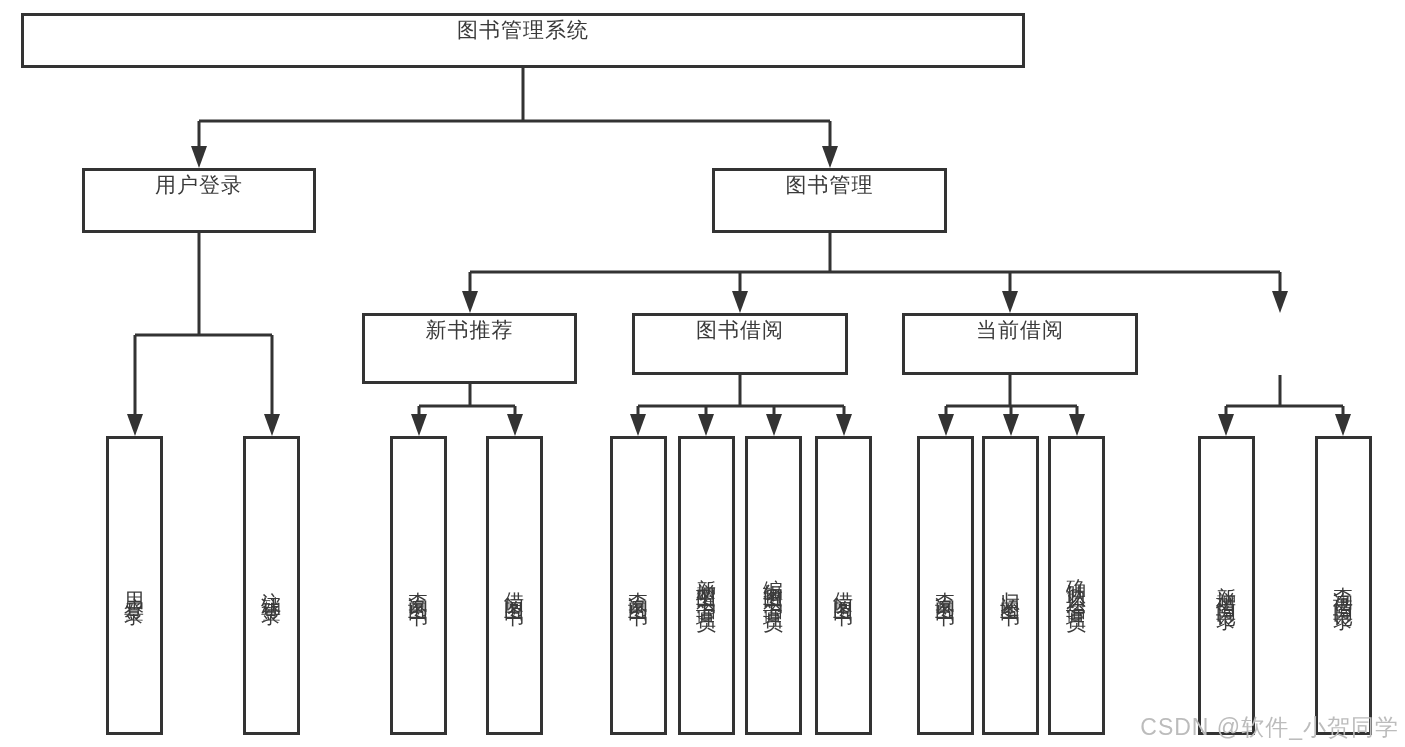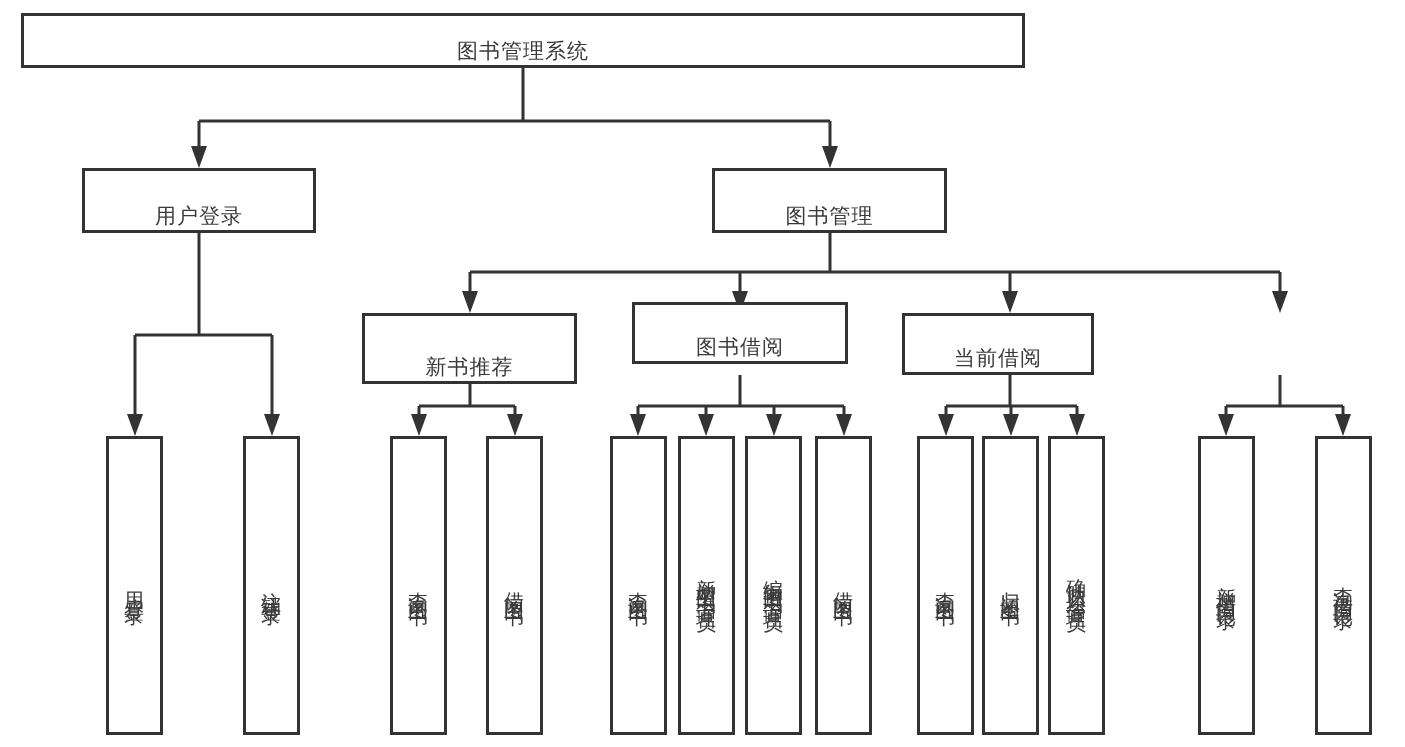--- a/index.html
+++ b/index.html
@@ -11,21 +11,21 @@
     background: #ffffff;
     overflow: hidden;
   }
   #wires { position: absolute; left: 0; top: 0; z-index: 1; }
   .node {
     position: absolute;
     background: #ffffff;
     border: 3px solid #333333;
     box-sizing: border-box;
     display: flex;
-    align-items: flex-end;
+    align-items: flex-start;
     justify-content: center;
     z-index: 2;
     font-size: 21px;
     color: #3a3a3a;
     letter-spacing: 1px;
     white-space: nowrap;
   }
   .vnode {
     position: absolute;
     background: #ffffff;
@@ -110,24 +110,24 @@
   <div class="node" style="left:82px; top:168px; width:234px; height:65px;">
     <span>用户登录</span>
   </div>
   <div class="node" style="left:712px; top:168px; width:235px; height:65px;">
     <span>图书管理</span>
   </div>
 
   <div class="node" style="left:362px; top:313px; width:215px; height:71px;">
     <span>新书推荐</span>
   </div>
-  <div class="node" style="left:632px; top:302px; width:216px; height:62px;">
+  <div class="node" style="left:632px; top:313px; width:216px; height:62px;">
     <span>图书借阅</span>
   </div>
-  <div class="node" style="left:902px; top:313px; width:192px; height:62px;">
+  <div class="node" style="left:902px; top:313px; width:236px; height:62px;">
     <span>当前借阅</span>
   </div>
 
   <div class="vnode" style="left:106px;">
     <span>用户登录</span>
   </div>
   <div class="vnode" style="left:243px;">
     <span>注销登录</span>
   </div>
 
@@ -161,14 +161,15 @@
     <span>确认归还（管理员）</span>
   </div>
 
   <div class="vnode" style="left:1198px;">
     <span>新增借阅记录</span>
   </div>
   <div class="vnode" style="left:1315px;">
     <span>查询借阅记录</span>
   </div>
 
+  <div id="watermark">CSDN @软件_小贺同学</div>
 
 </div>
 
 </body></html>

